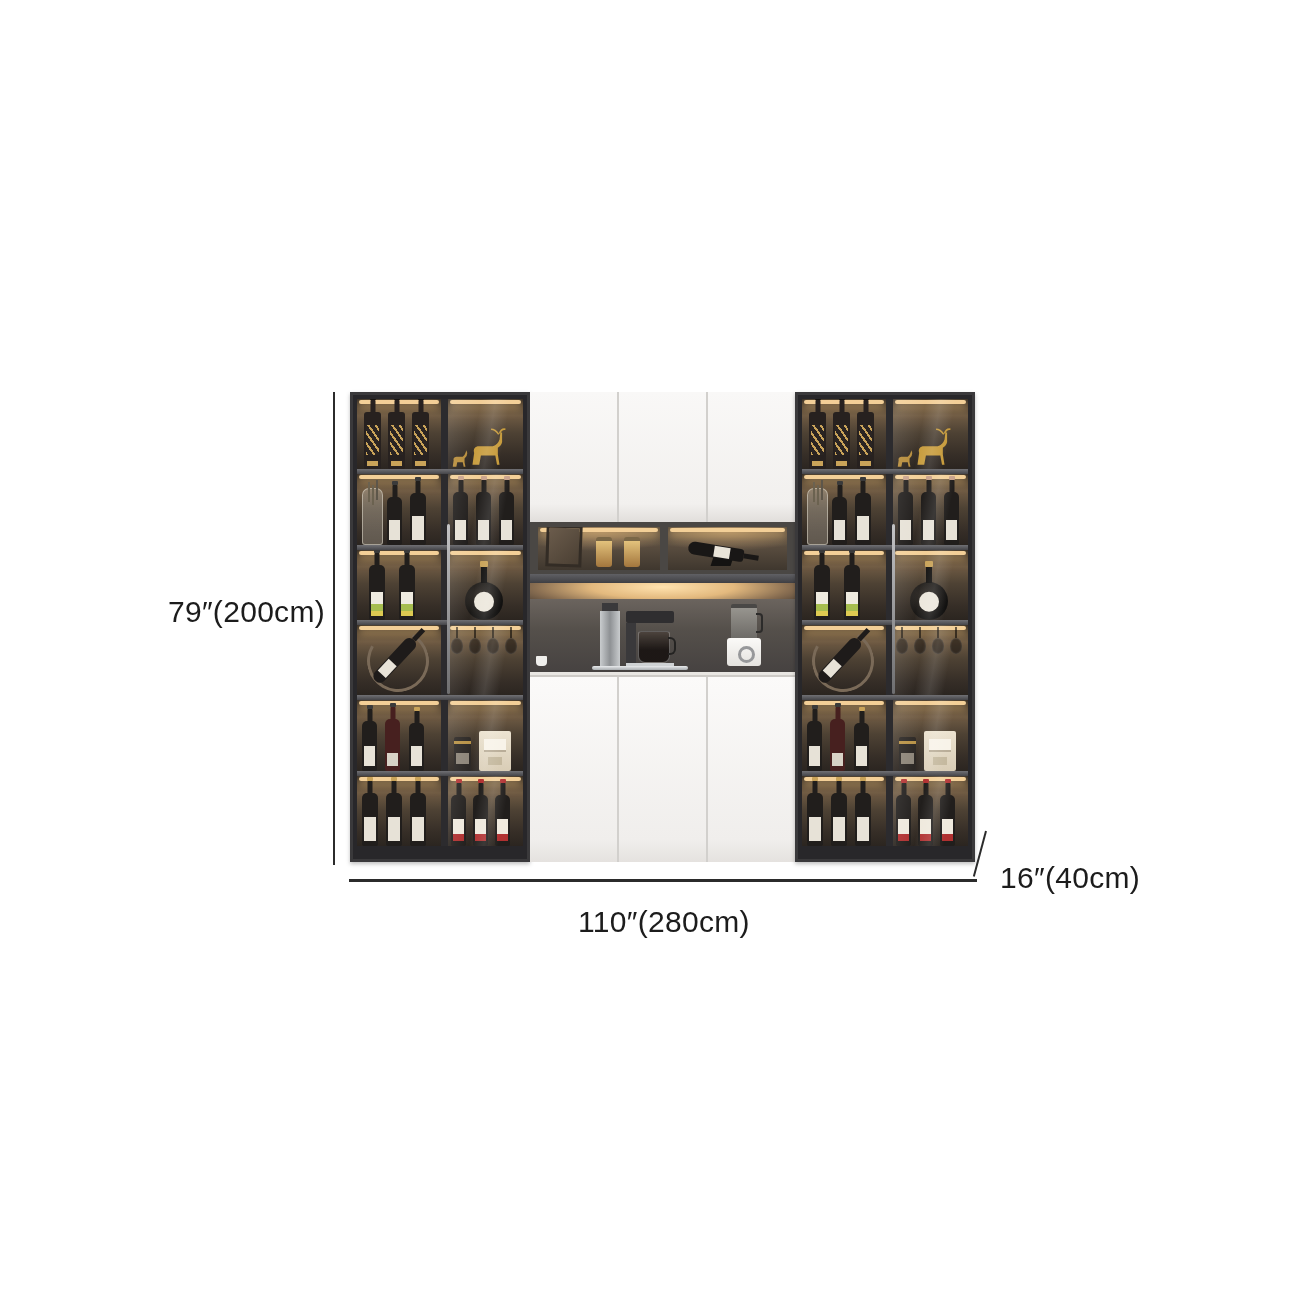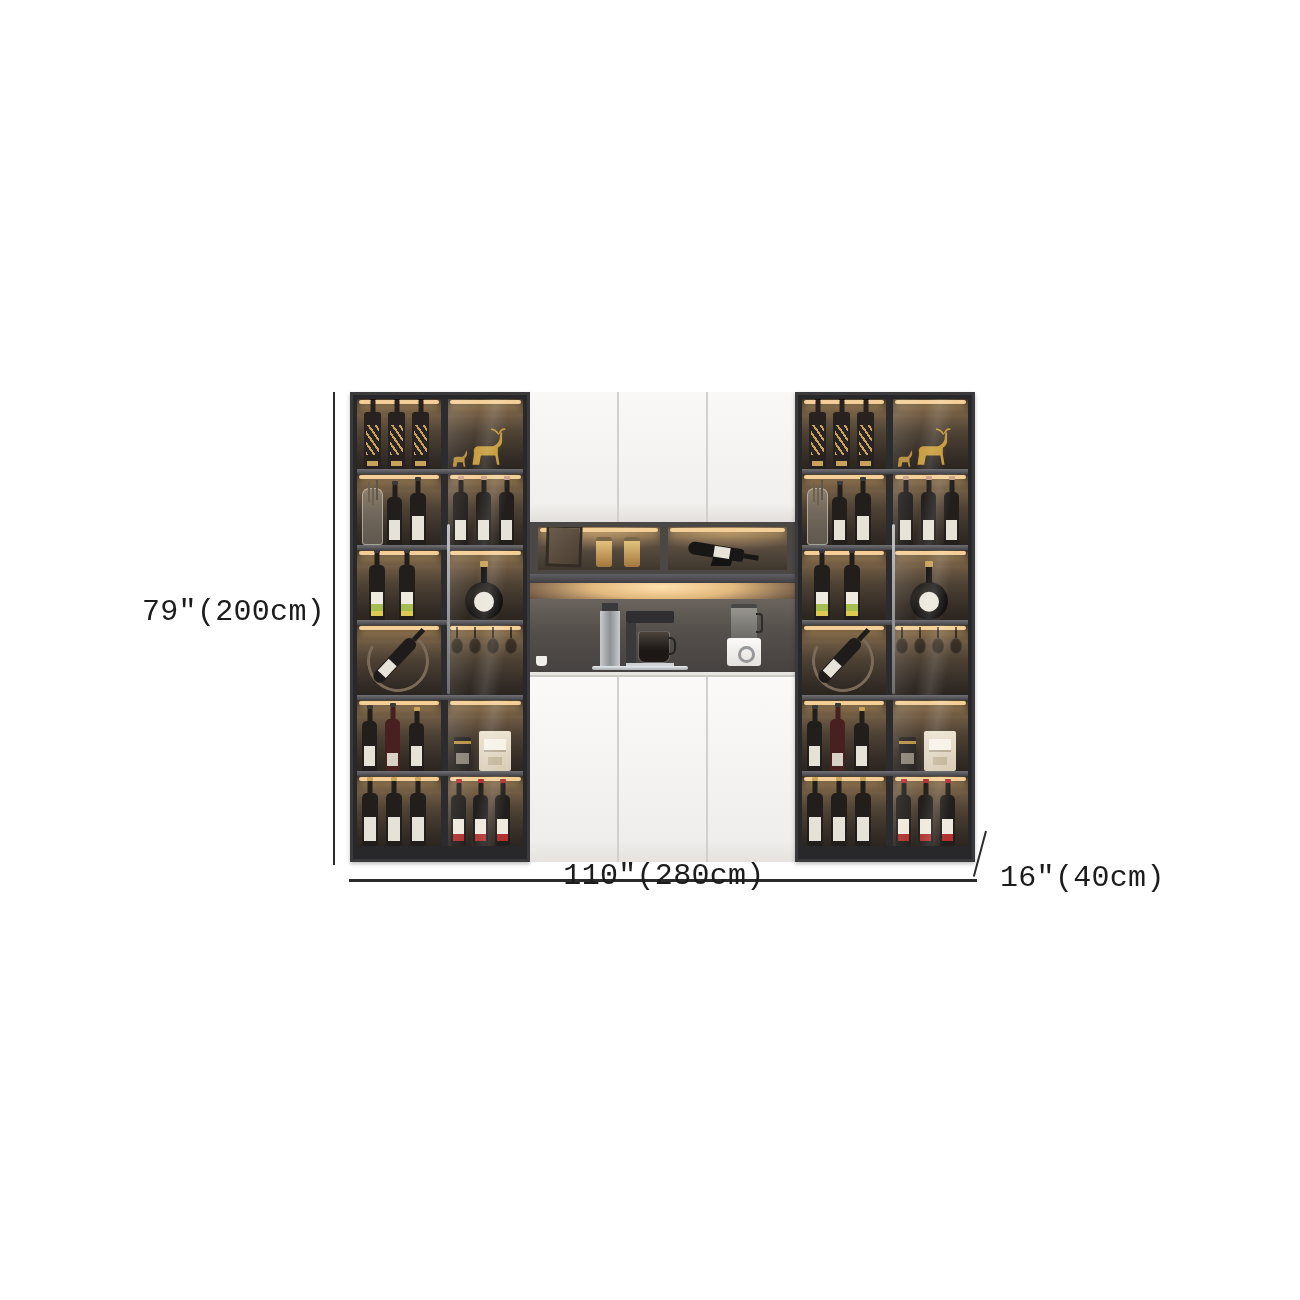--- a/index.html
+++ b/index.html
@@ -1,27 +1,27 @@
 <!DOCTYPE html>
 <html><head>
 <meta charset="utf-8">
 <style>
   html,body{margin:0;padding:0;background:#fff;}
   .page{position:relative;width:1300px;height:1300px;background:#ffffff;overflow:hidden;
-        font-family:Liberation Mono, monospace;}
+        font-family:Liberation Sans, sans-serif;}
 
   
   .dim-line{position:absolute;background:#2b2b2b;}
   .dim-line.v{left:333px;top:392px;width:2px;height:473px;}
   .dim-line.h{left:349px;top:879px;width:628px;height:3px;}
   .dim-tick{position:absolute;left:985px;top:831px;width:2px;height:47px;background:#2b2b2b;
             transform:rotate(15deg);transform-origin:top center;}
   .dim-label{position:absolute;color:#1c1c1c;font-size:30px;line-height:34px;letter-spacing:.3px;}
   .dim-label.height{left:30px;top:595px;width:295px;text-align:right;}
-  .dim-label.width{left:350px;top:859px;width:628px;text-align:center;}
+  .dim-label.width{left:350px;top:905px;width:628px;text-align:center;}
   .dim-label.depth{left:1000px;top:861px;}
 
   
   .cabinet{position:absolute;left:350px;top:392px;width:625px;height:470px;}
   .sunit{position:absolute;top:0;width:180px;height:470px;background:#28272a;
          box-shadow:inset 0 0 0 3px #3a393b, 0 2px 4px rgba(0,0,0,.25);}
   .uinner{position:absolute;left:7px;right:7px;top:7px;bottom:16px;background:#1d1916;
           display:flex;flex-direction:column;}
   .urow{position:relative;flex:1;display:flex;}
   .shelfb{flex:none;height:5px;background:linear-gradient(#707074,#454549);}

